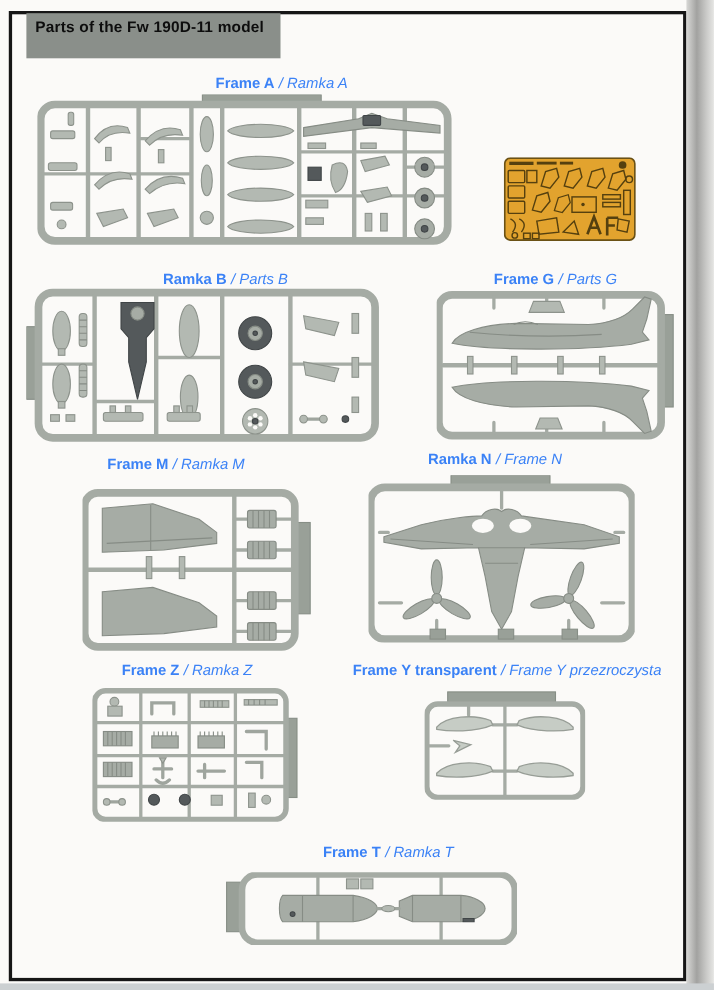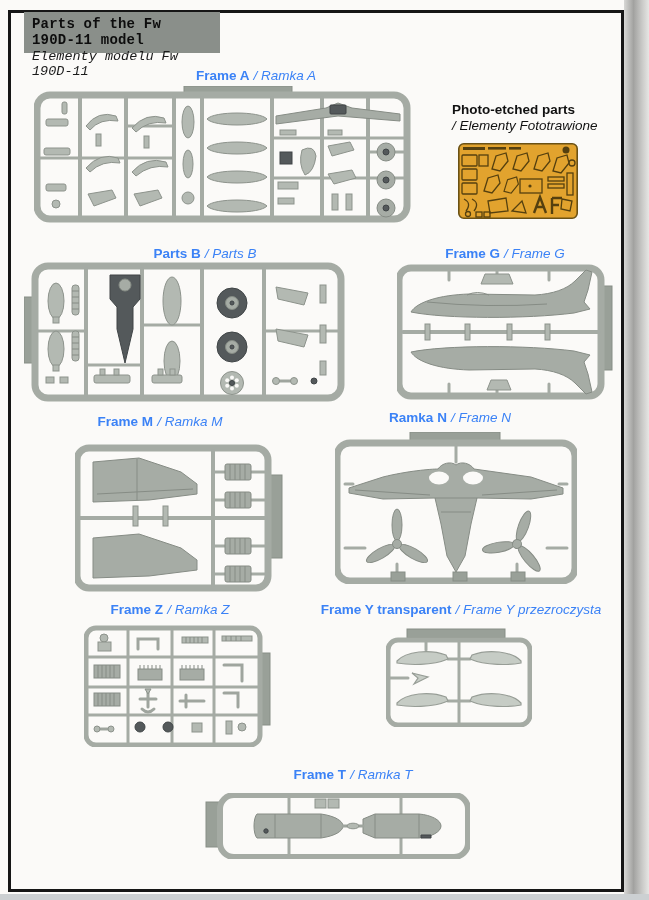--- a/index.html
+++ b/index.html
@@ -2,22 +2,22 @@
 <html><head>
 <meta charset="utf-8">
 <style>
   html,body{margin:0;padding:0;}
   body{width:649px;height:900px;background:#e9e9e7;font-family:"Liberation Sans",sans-serif;}
   .page{position:relative;width:649px;height:900px;background:#fbfaf8;overflow:hidden;}
   .border-frame{position:absolute;left:8px;top:10px;width:610px;height:876px;border:3px solid #161616;background:transparent;}
   .edge-gutter{position:absolute;left:624px;top:0;width:25px;height:900px;
     background:linear-gradient(to right,#d8d8d6 0%,#a2a2a0 38%,#c9c9c7 72%,#e6e6e4 100%);}
   .bottom-edge{position:absolute;left:0;top:894px;width:649px;height:6px;background:#ccd0d2;}
-  .title-box{position:absolute;left:24px;top:12px;width:196px;height:41px;background:#8a8f8a;
-    padding:4px 8px;box-sizing:border-box;font-family:Liberation Mono, monospace;}
+  .title-box{position:absolute;left:24px;top:12px;width:231px;height:41px;background:#8a8f8a;
+    padding:4px 8px;box-sizing:border-box;}
   .title-en{font-size:14px;font-weight:bold;color:#0d0d0d;letter-spacing:0.2px;}
   .title-pl{font-size:13.5px;font-style:italic;color:#1a1a1a;margin-top:1px;}
   .frame-label{position:absolute;transform:translateX(-50%);white-space:nowrap;font-size:13.5px;color:#3b82f6;}
   .frame-label b{font-weight:bold;}
   .frame-label i{font-style:italic;font-weight:normal;margin-left:4px;}
   .pe-label{position:absolute;left:452px;top:102px;font-size:13.5px;color:#111;line-height:16px;}
   .pe-label .l1{font-weight:bold;}
   .pe-label .l2{font-style:italic;}
   .sprue{position:absolute;}
   
@@ -39,52 +39,47 @@
 </style>
 </head>
 <body>
 
 <div class="page">
 
   <div class="border-frame"></div>
 
   <div class="title-box">
     <div class="title-en">Parts of the Fw 190D-11 model</div>
-    <div class="title-pl">Elementy modelu Fw 190D-11</div>
   </div>
 
   <div class="frame-label" style="left:256px;top:68px">
     <b>Frame A</b><i>/ Ramka A</i>
   </div>
   <div class="frame-label" style="left:205px;top:246px">
-    <b>Parts B</b><i>/ Parts B</i>
+    <b>Ramka B</b><i>/ Parts B</i>
   </div>
   <div class="frame-label" style="left:505px;top:246px">
-    <b>Frame G</b><i>/ Frame G</i>
+    <b>Frame G</b><i>/ Parts G</i>
   </div>
   <div class="frame-label" style="left:160px;top:414px">
     <b>Frame M</b><i>/ Ramka M</i>
   </div>
   <div class="frame-label" style="left:450px;top:410px">
     <b>Ramka N</b><i>/ Frame N</i>
   </div>
   <div class="frame-label" style="left:170px;top:602px">
     <b>Frame Z</b><i>/ Ramka Z</i>
   </div>
   <div class="frame-label" style="left:461px;top:602px">
     <b>Frame Y transparent</b><i>/ Frame Y przezroczysta</i>
   </div>
   <div class="frame-label" style="left:353px;top:767px">
     <b>Frame T</b><i>/ Ramka T</i>
   </div>
 
-  <div class="pe-label">
-    <div class="l1">Photo-etched parts</div>
-    <div class="l2">/ Elementy Fototrawione</div>
-  </div>
 
   <svg class="sprue" style="left:458px;top:143px" width="120" height="76" viewBox="0 0 120 76">
     <defs>
       <path id="pech" class="pe-s" d="M0,16 L4,3 L14,0 L16,8 L8,18 Z"></path>
     </defs>
     <rect x="0.8" y="0.8" width="118.4" height="74.4" rx="5" fill="#e2a32e" stroke="#6a5115" stroke-width="1.6"></rect>
     <rect class="pe-f" x="5" y="4" width="22" height="3"></rect>
     <rect class="pe-f" x="30" y="4" width="18" height="2.6"></rect>
     <rect class="pe-f" x="51" y="4" width="12" height="2.6"></rect>
     <circle class="pe-f" cx="108" cy="7" r="3.5"></circle>

